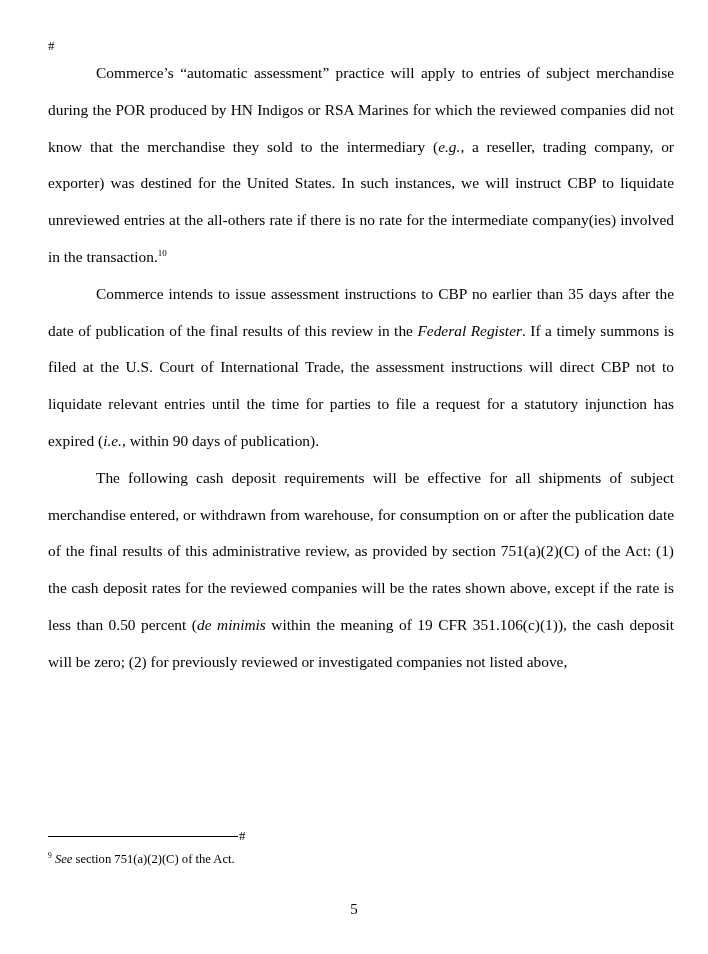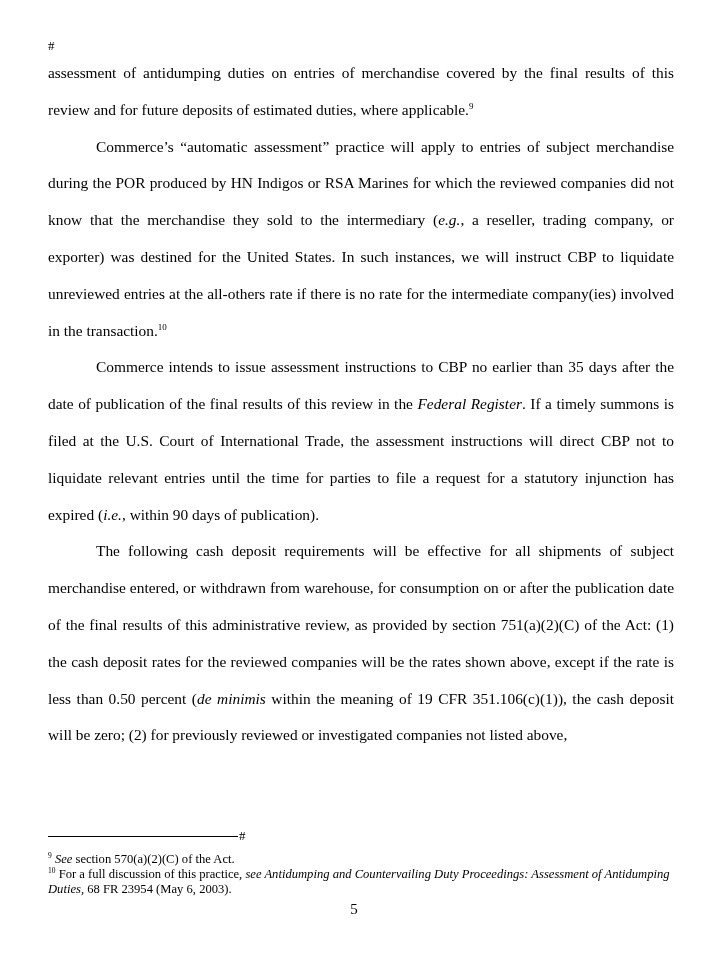--- a/index.html
+++ b/index.html
@@ -19,32 +19,30 @@
   .footnotes sup { font-size: 7.5px; vertical-align: 5px; }
   .page-num { position: absolute; left: 0; width: 708px; top: 900px; text-align: center; font-size: 15px; line-height: 18px; }
 </style>
 </head>
 <body>
 
 <div class="page">
   <div class="hash-top">#</div>
 
   <div class="body-text">
-    <p><span>assessment of antidumping duties on entries of merchandise covered by the final results of this review and for future deposits of estimated duties, where applicable.</span><sup>9</sup></p>
 
     <p class="indent"><span>Commerce’s “automatic assessment” practice will apply to entries of subject merchandise during the POR produced by HN Indigos or RSA Marines for which the reviewed companies did not know that the merchandise they sold to the intermediary (</span><i>e.g.</i><span>, a reseller, trading company, or exporter) was destined for the United States.  In such instances, we will instruct CBP to liquidate unreviewed entries at the all-others rate if there is no rate for the intermediate company(ies) involved in the transaction.</span><sup>10</sup></p>
 
     <p class="indent"><span>Commerce intends to issue assessment instructions to CBP no earlier than 35 days after the date of publication of the final results of this review in the </span><i>Federal Register</i><span>.  If a timely summons is filed at the U.S. Court of International Trade, the assessment instructions will direct CBP not to liquidate relevant entries until the time for parties to file a request for a statutory injunction has expired (</span><i>i.e.</i><span>, within 90 days of publication).</span></p>
 
 
     <p class="indent"><span>The following cash deposit requirements will be effective for all shipments of subject merchandise entered, or withdrawn from warehouse, for consumption on or after the publication date of the final results of this administrative review, as provided by section 751(a)(2)(C) of the Act:  (1) the cash deposit rates for the reviewed companies will be the rates shown above, except if the rate is less than 0.50 percent (</span><i>de minimis</i><span> within the meaning of 19 CFR 351.106(c)(1)), the cash deposit will be zero; (2) for previously reviewed or investigated companies not listed above,</span></p>
   </div>
 
   <div class="fn-rule"></div>
   <div class="hash-rule">#</div>
 
   <div class="footnotes">
-    <p><sup>9</sup> <i>See</i><span> section 570(a)(2)(C) of the Act.</span></p>
-    <p><sup>10</sup><span> For a full discussion of this practice, </span><i>see Antidumping and Countervailing Duty Proceedings:  Assessment of Antidumping Duties</i><span>, 68 FR 23954 (May 6, 2003).</span></p>
+    <p><sup>9</sup> <i>See</i><span> section 751(a)(2)(C) of the Act.</span></p>
   </div>
 
   <div class="page-num">5</div>
 </div>
 
 </body></html>

